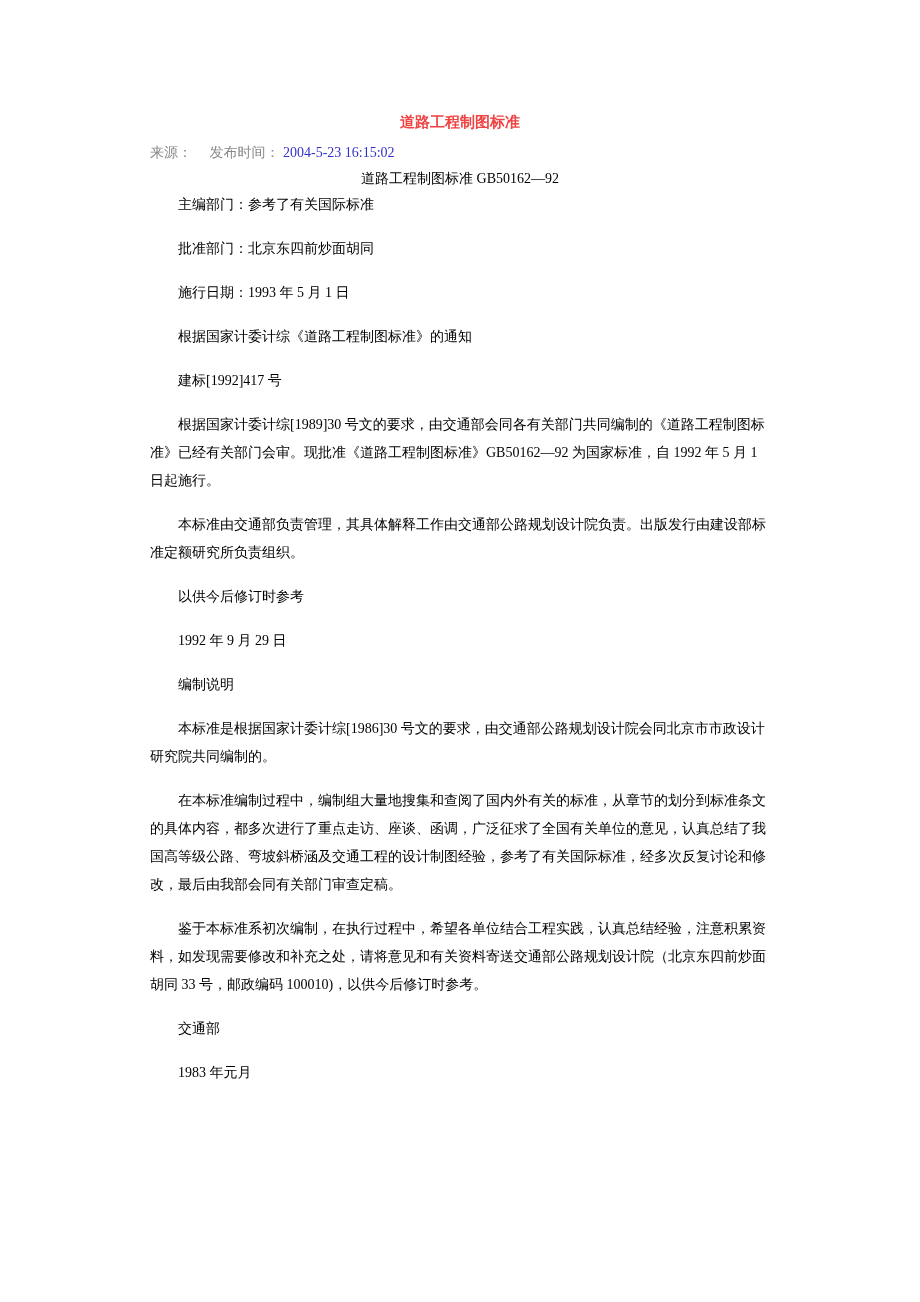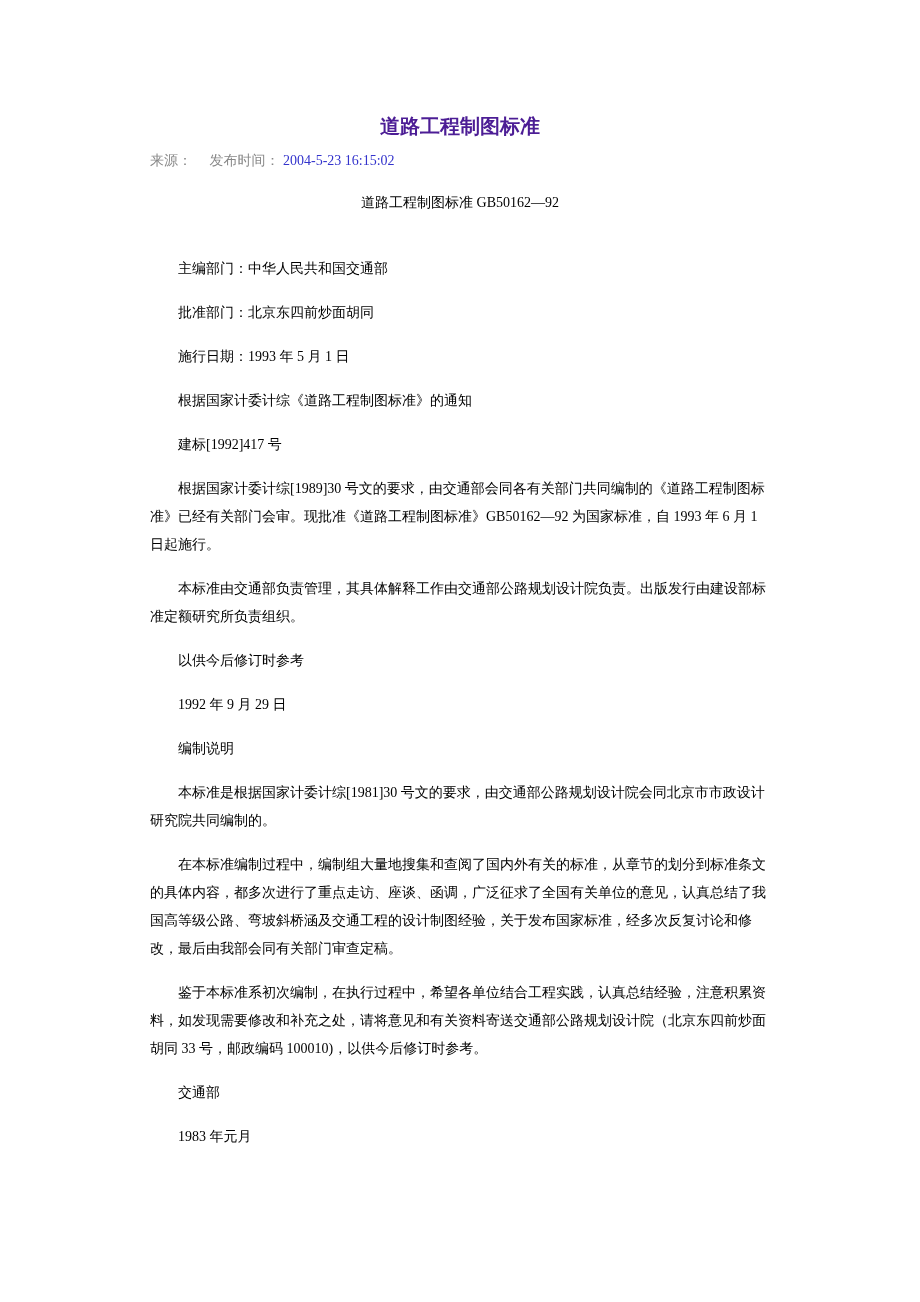--- a/index.html
+++ b/index.html
@@ -7,35 +7,34 @@
     font-family: "SimSun", "宋体", serif;
     font-size: 14px;
     line-height: 1.6;
     color: #000;
     background: #fff;
     width: 920px;
     padding: 110px 150px 60px 150px;
   }
   .title {
     text-align: center;
-    color: #4c1d95;
+    color: #ef4444;
     font-weight: bold;
-    font-size: 20px;
+    font-size: 15px;
     margin-bottom: 8px;
   }
   .meta-line {
     font-size: 14px;
-    margin-bottom: 20px;
+    margin-bottom: 4px;
   }
   .meta-label { color: #888; }
   .meta-value { color: #3333cc; }
   .subtitle {
     text-align: center;
     font-size: 14px;
-    margin-bottom: 40px;
   }
   .para {
     font-size: 14px;
     text-indent: 2em;
     line-height: 2.0;
     margin-bottom: 16px;
   }
 </style>
 </head>
 <body>
@@ -44,27 +43,27 @@
 
 <div class="meta-line">
   <span class="meta-label">来源：</span>
   <span class="meta-label">&nbsp;&nbsp;&nbsp;</span>
   <span class="meta-label">发布时间：</span>
   <span class="meta-value">2004-5-23 16:15:02</span>
 </div>
 
 <div class="subtitle">道路工程制图标准 GB50162—92</div>
 
-<div class="para">主编部门：中华人民共和国交通部</div>
+<div class="para">主编部门：参考了有关国际标准</div>
 <div class="para">批准部门：北京东四前炒面胡同</div>
 <div class="para">施行日期：1993 年 5 月 1 日</div>
 <div class="para">根据国家计委计综《道路工程制图标准》的通知</div>
 <div class="para">建标[1992]417 号</div>
-<div class="para">根据国家计委计综[1989]30 号文的要求，由交通部会同各有关部门共同编制的《道路工程制图标准》已经有关部门会审。现批准《道路工程制图标准》GB50162—92 为国家标准，自 1993 年 6 月 1 日起施行。</div>
+<div class="para">根据国家计委计综[1989]30 号文的要求，由交通部会同各有关部门共同编制的《道路工程制图标准》已经有关部门会审。现批准《道路工程制图标准》GB50162—92 为国家标准，自 1992 年 5 月 1 日起施行。</div>
 <div class="para">本标准由交通部负责管理，其具体解释工作由交通部公路规划设计院负责。出版发行由建设部标准定额研究所负责组织。</div>
 <div class="para">以供今后修订时参考</div>
 <div class="para">1992 年 9 月 29 日</div>
 <div class="para">编制说明</div>
-<div class="para">本标准是根据国家计委计综[1981]30 号文的要求，由交通部公路规划设计院会同北京市市政设计研究院共同编制的。</div>
-<div class="para">在本标准编制过程中，编制组大量地搜集和查阅了国内外有关的标准，从章节的划分到标准条文的具体内容，都多次进行了重点走访、座谈、函调，广泛征求了全国有关单位的意见，认真总结了我国高等级公路、弯坡斜桥涵及交通工程的设计制图经验，关于发布国家标准，经多次反复讨论和修改，最后由我部会同有关部门审查定稿。</div>
+<div class="para">本标准是根据国家计委计综[1986]30 号文的要求，由交通部公路规划设计院会同北京市市政设计研究院共同编制的。</div>
+<div class="para">在本标准编制过程中，编制组大量地搜集和查阅了国内外有关的标准，从章节的划分到标准条文的具体内容，都多次进行了重点走访、座谈、函调，广泛征求了全国有关单位的意见，认真总结了我国高等级公路、弯坡斜桥涵及交通工程的设计制图经验，参考了有关国际标准，经多次反复讨论和修改，最后由我部会同有关部门审查定稿。</div>
 <div class="para">鉴于本标准系初次编制，在执行过程中，希望各单位结合工程实践，认真总结经验，注意积累资料，如发现需要修改和补充之处，请将意见和有关资料寄送交通部公路规划设计院（北京东四前炒面胡同 33 号，邮政编码 100010)，以供今后修订时参考。</div>
 <div class="para">交通部</div>
 <div class="para">1983 年元月</div>
 
 </body></html>

